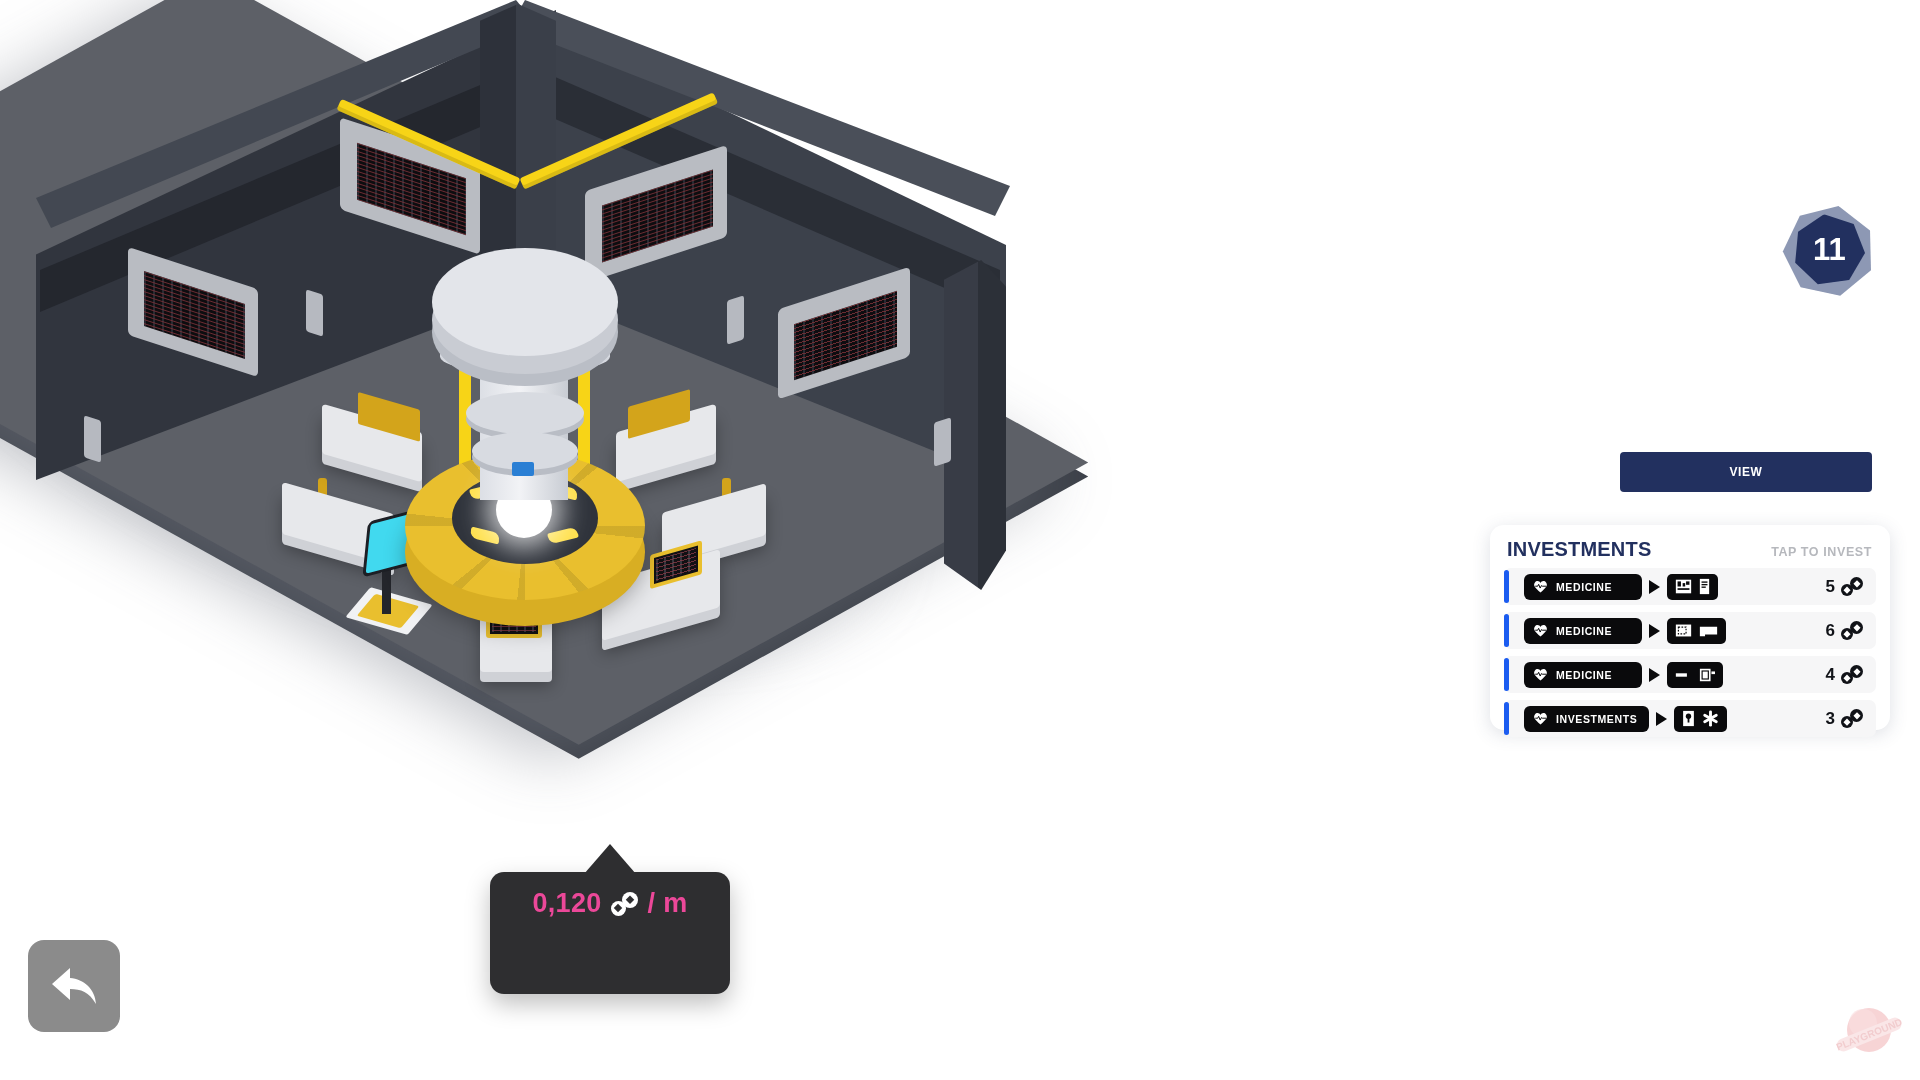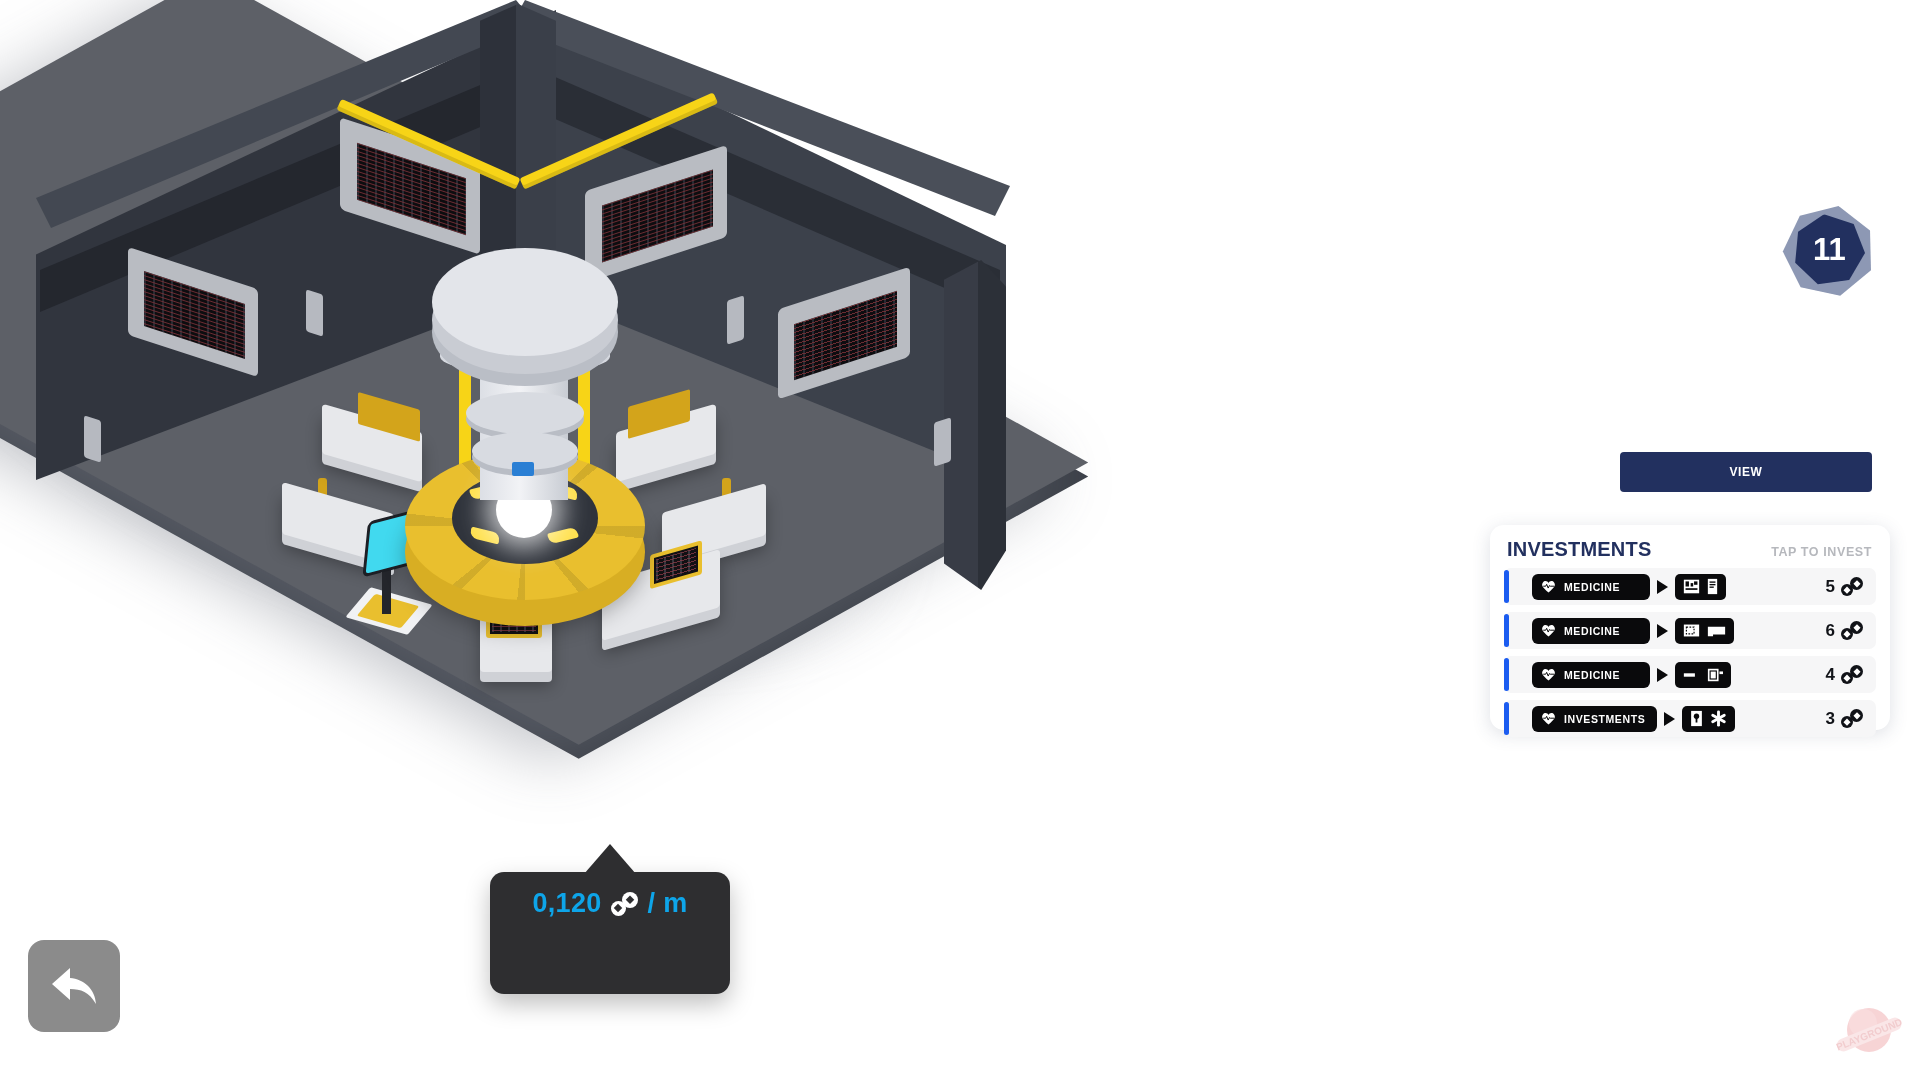--- a/index.html
+++ b/index.html
@@ -191,21 +191,21 @@
     background:#2e2e30; border-radius:14px;
     display:flex; align-items:flex-start; justify-content:center;
     box-shadow: 0 10px 24px rgba(0,0,0,.25);
   }
   #rate-bubble .tail{
     position:absolute; top:-28px; left:50%; margin-left:-26px;
     width:0; height:0; border-left:26px solid transparent;
     border-right:26px solid transparent; border-bottom:30px solid #2e2e30;
   }
   #rate-bubble .rate-text{
-    margin-top:16px; color:#0ea5e9; font-size:27px; font-weight:bold;
+    margin-top:16px; color:#ec4899; font-size:27px; font-weight:bold;
     display:flex; align-items:center; gap:9px; letter-spacing:.3px;text-align:right;
   }
 
   
   #right-hud{ position:absolute; left:1455px; top:0; width:465px; height:1080px; }
 
   #level-row{
     position:absolute; left:0; top:205px; width:420px;
     display:flex; align-items:center; justify-content:flex-end; gap:14px;
   }
@@ -252,21 +252,21 @@
     background:#fff; border-radius:14px;
     box-shadow: 0 4px 18px rgba(60,70,100,.17);
     padding:13px 14px 12px 14px;
   }
   #inv-header{ display:flex; align-items:baseline; justify-content:space-between; padding:0 4px 0 3px;}
   #inv-title{ color:#22305f; font-size:20px; font-weight:bold; letter-spacing:.2px;}
   #inv-hint{ color:#b6b8bd; font-size:12.5px; font-weight:bold; letter-spacing:.6px;}
 
   .inv-row{
     position:relative; display:flex; align-items:center; height:37px;
-    margin-top:7px; background:#f6f6f7; border-radius:7px; padding-left:28px;
+    margin-top:7px; background:#f6f6f7; border-radius:7px; padding-left:20px;
     cursor:pointer;
   }
   .inv-row .accent{
     position:absolute; left:0; top:2px; bottom:2px; width:5px;
     background:#1b5cf0; border-radius:3px;
   }
   .inv-chip{
     display:flex; align-items:center; gap:8px;
     background:#0a0a0c; border-radius:6px; height:26px; padding:0 12px 0 9px;
     min-width:118px;

